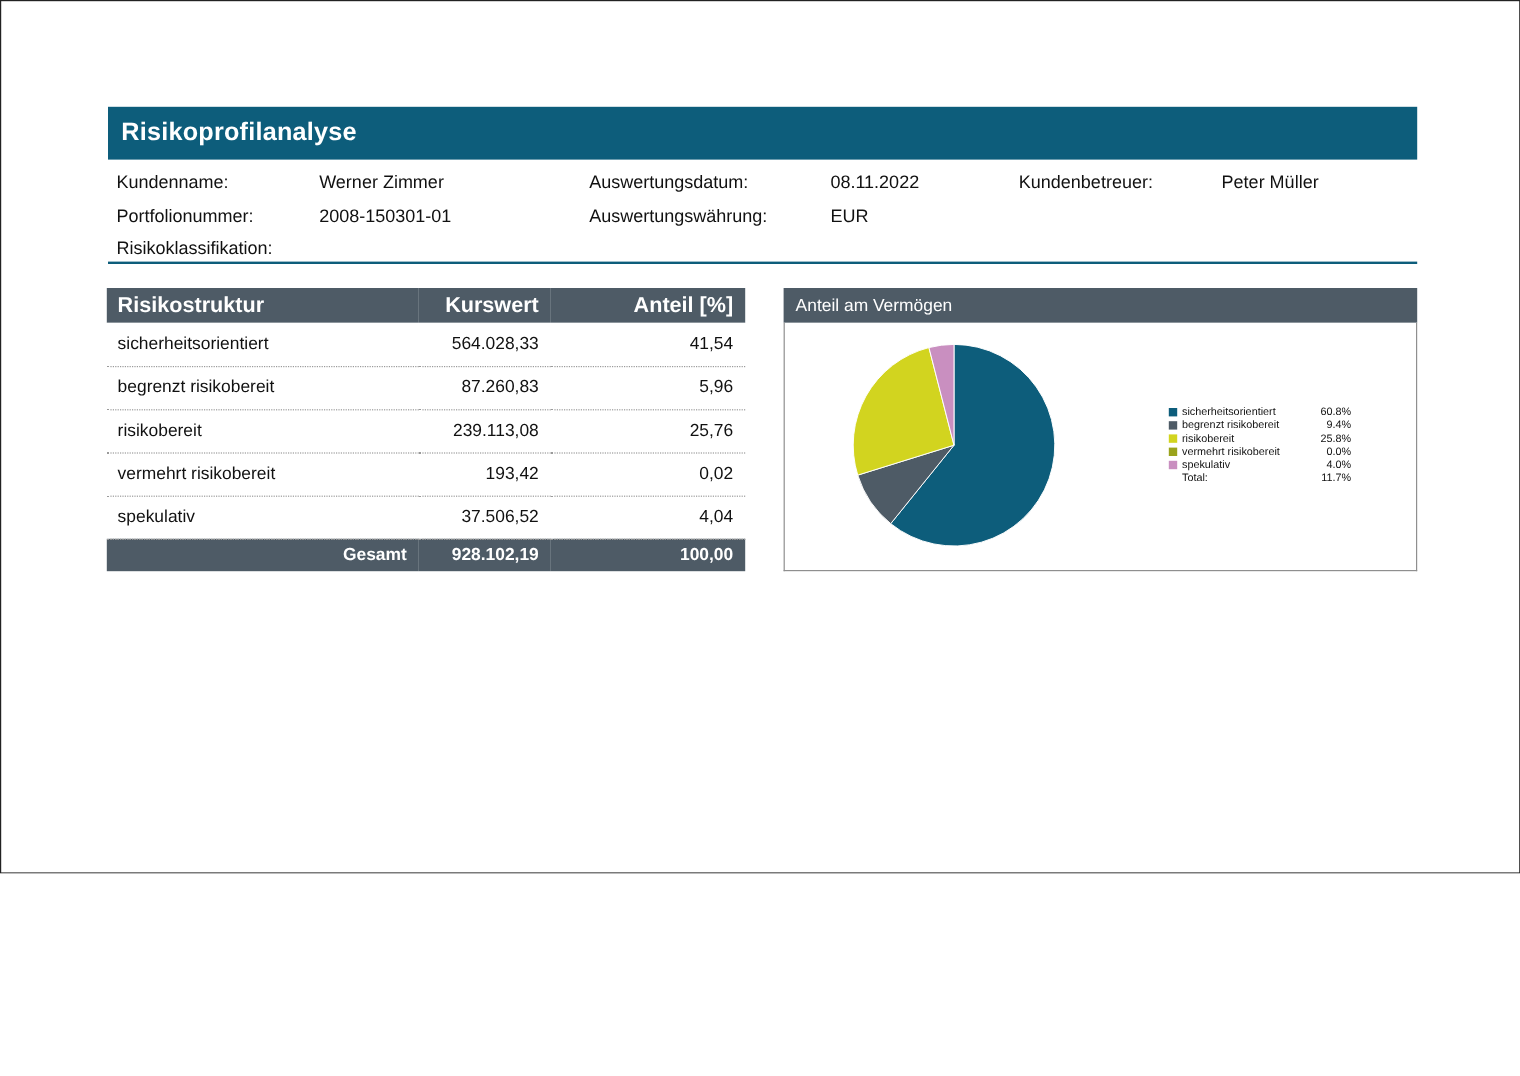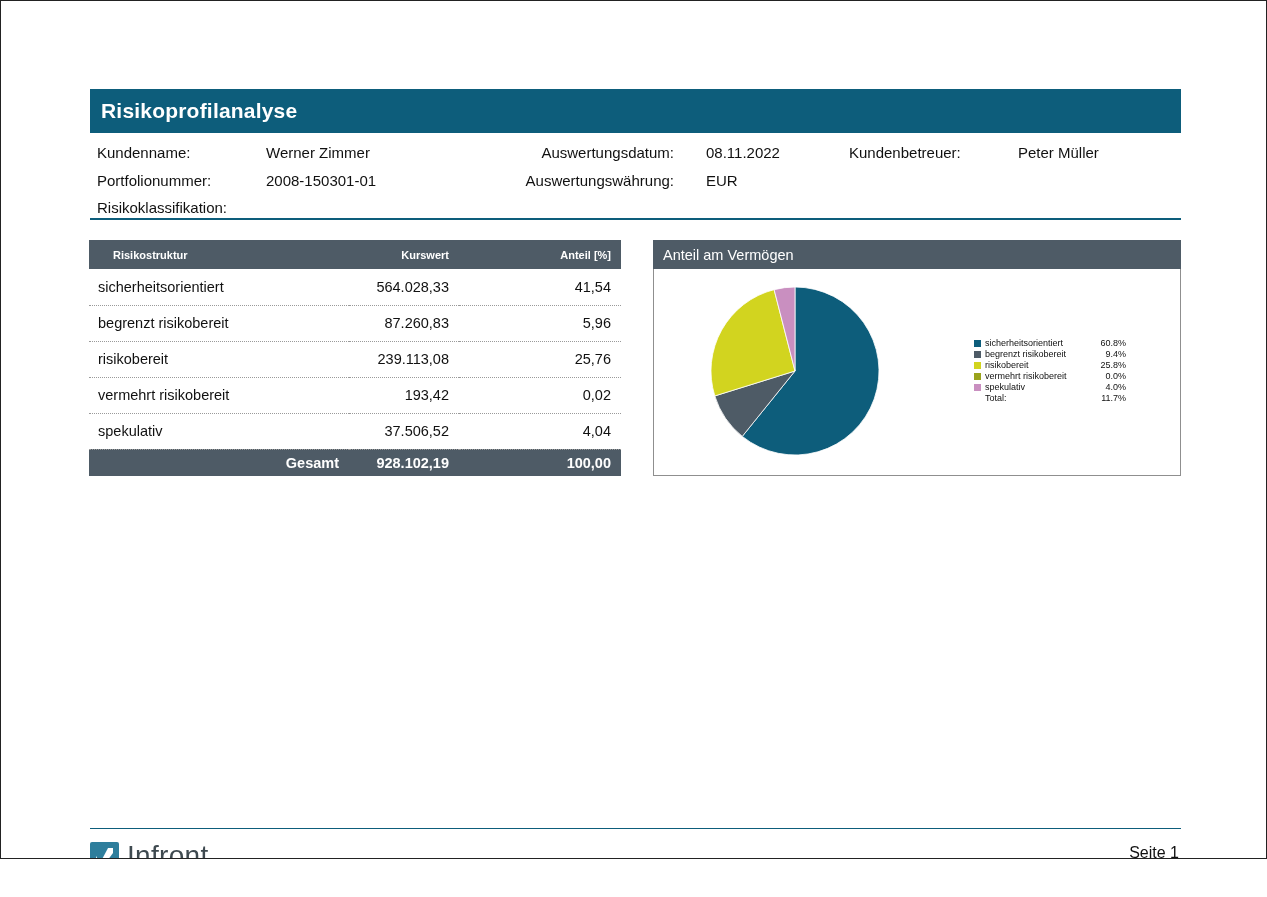--- a/index.html
+++ b/index.html
@@ -1,59 +1,59 @@
 <!DOCTYPE html>
 <html><head>
 <meta charset="utf-8">
 <style>
   * { margin:0; padding:0; box-sizing:border-box; }
   html,body { background:#fff; }
   .screen {
     position:relative;
-    width:1267px; height:859px;
+    width:1267px; height:728px;
     border:1px solid #222;
     background:#fff;
     font-family:"Liberation Sans", sans-serif;
     color:#111;
     overflow:hidden;
   }
 
   
   .title-bar {
     position:absolute; left:89px; top:88px; width:1091px; height:44px;
     background:#0d5d7b; color:#fff;
     display:flex; align-items:center; padding-left:11px;
   }
   .title-bar h1 { font-size:21px; font-weight:700; letter-spacing:0.2px; }
 
   
   .info-col { position:absolute; top:138px; }
   .info-col.c1 { left:96px; }
-  .info-col.c2 { left:504px;text-align:right; }
+  .info-col.c2 { left:490px; }
   .info-col.c3 { left:848px; }
   .info-row { display:flex; align-items:center; height:27.5px; font-size:15px;gap:32px; }
   .info-label { display:inline-block; }
   .c1 .info-label { width:137px; }
   .c2 .info-label { width:169px; }
   .c3 .info-label { width:137px; }
   .info-value { white-space:nowrap; }
 
   .divider {
     position:absolute; left:89px; top:217px; width:1091px; height:2px;
     background:#0d5d7b;
   }
 
   
   .risk-table {
     position:absolute; left:88px; top:239px; width:532px;
     border-collapse:collapse; table-layout:fixed;
   }
   .risk-table th {
-    background:#4e5b66; color:#fff; font-weight:700; font-size:11px;
-    height:29px; padding:0 10px 0 24px;margin-left:16px;
+    background:#4e5b66; color:#fff; font-weight:700; font-size:18px;
+    height:29px; padding:0 10px 0 9px;margin-left:16px;
   }
   .risk-table th.left { text-align:left; }
   .risk-table th.num, .risk-table td.num { text-align:right; }
   .risk-table td {
     font-size:14.5px; height:36px; padding:0 10px 0 9px;
     border-bottom:1px dotted #9a9a9a; color:#111; background:#fff;
   }
   .risk-table tfoot td {
     background:#4e5b66; color:#fff; font-weight:700; height:27px;
     border-bottom:none;

